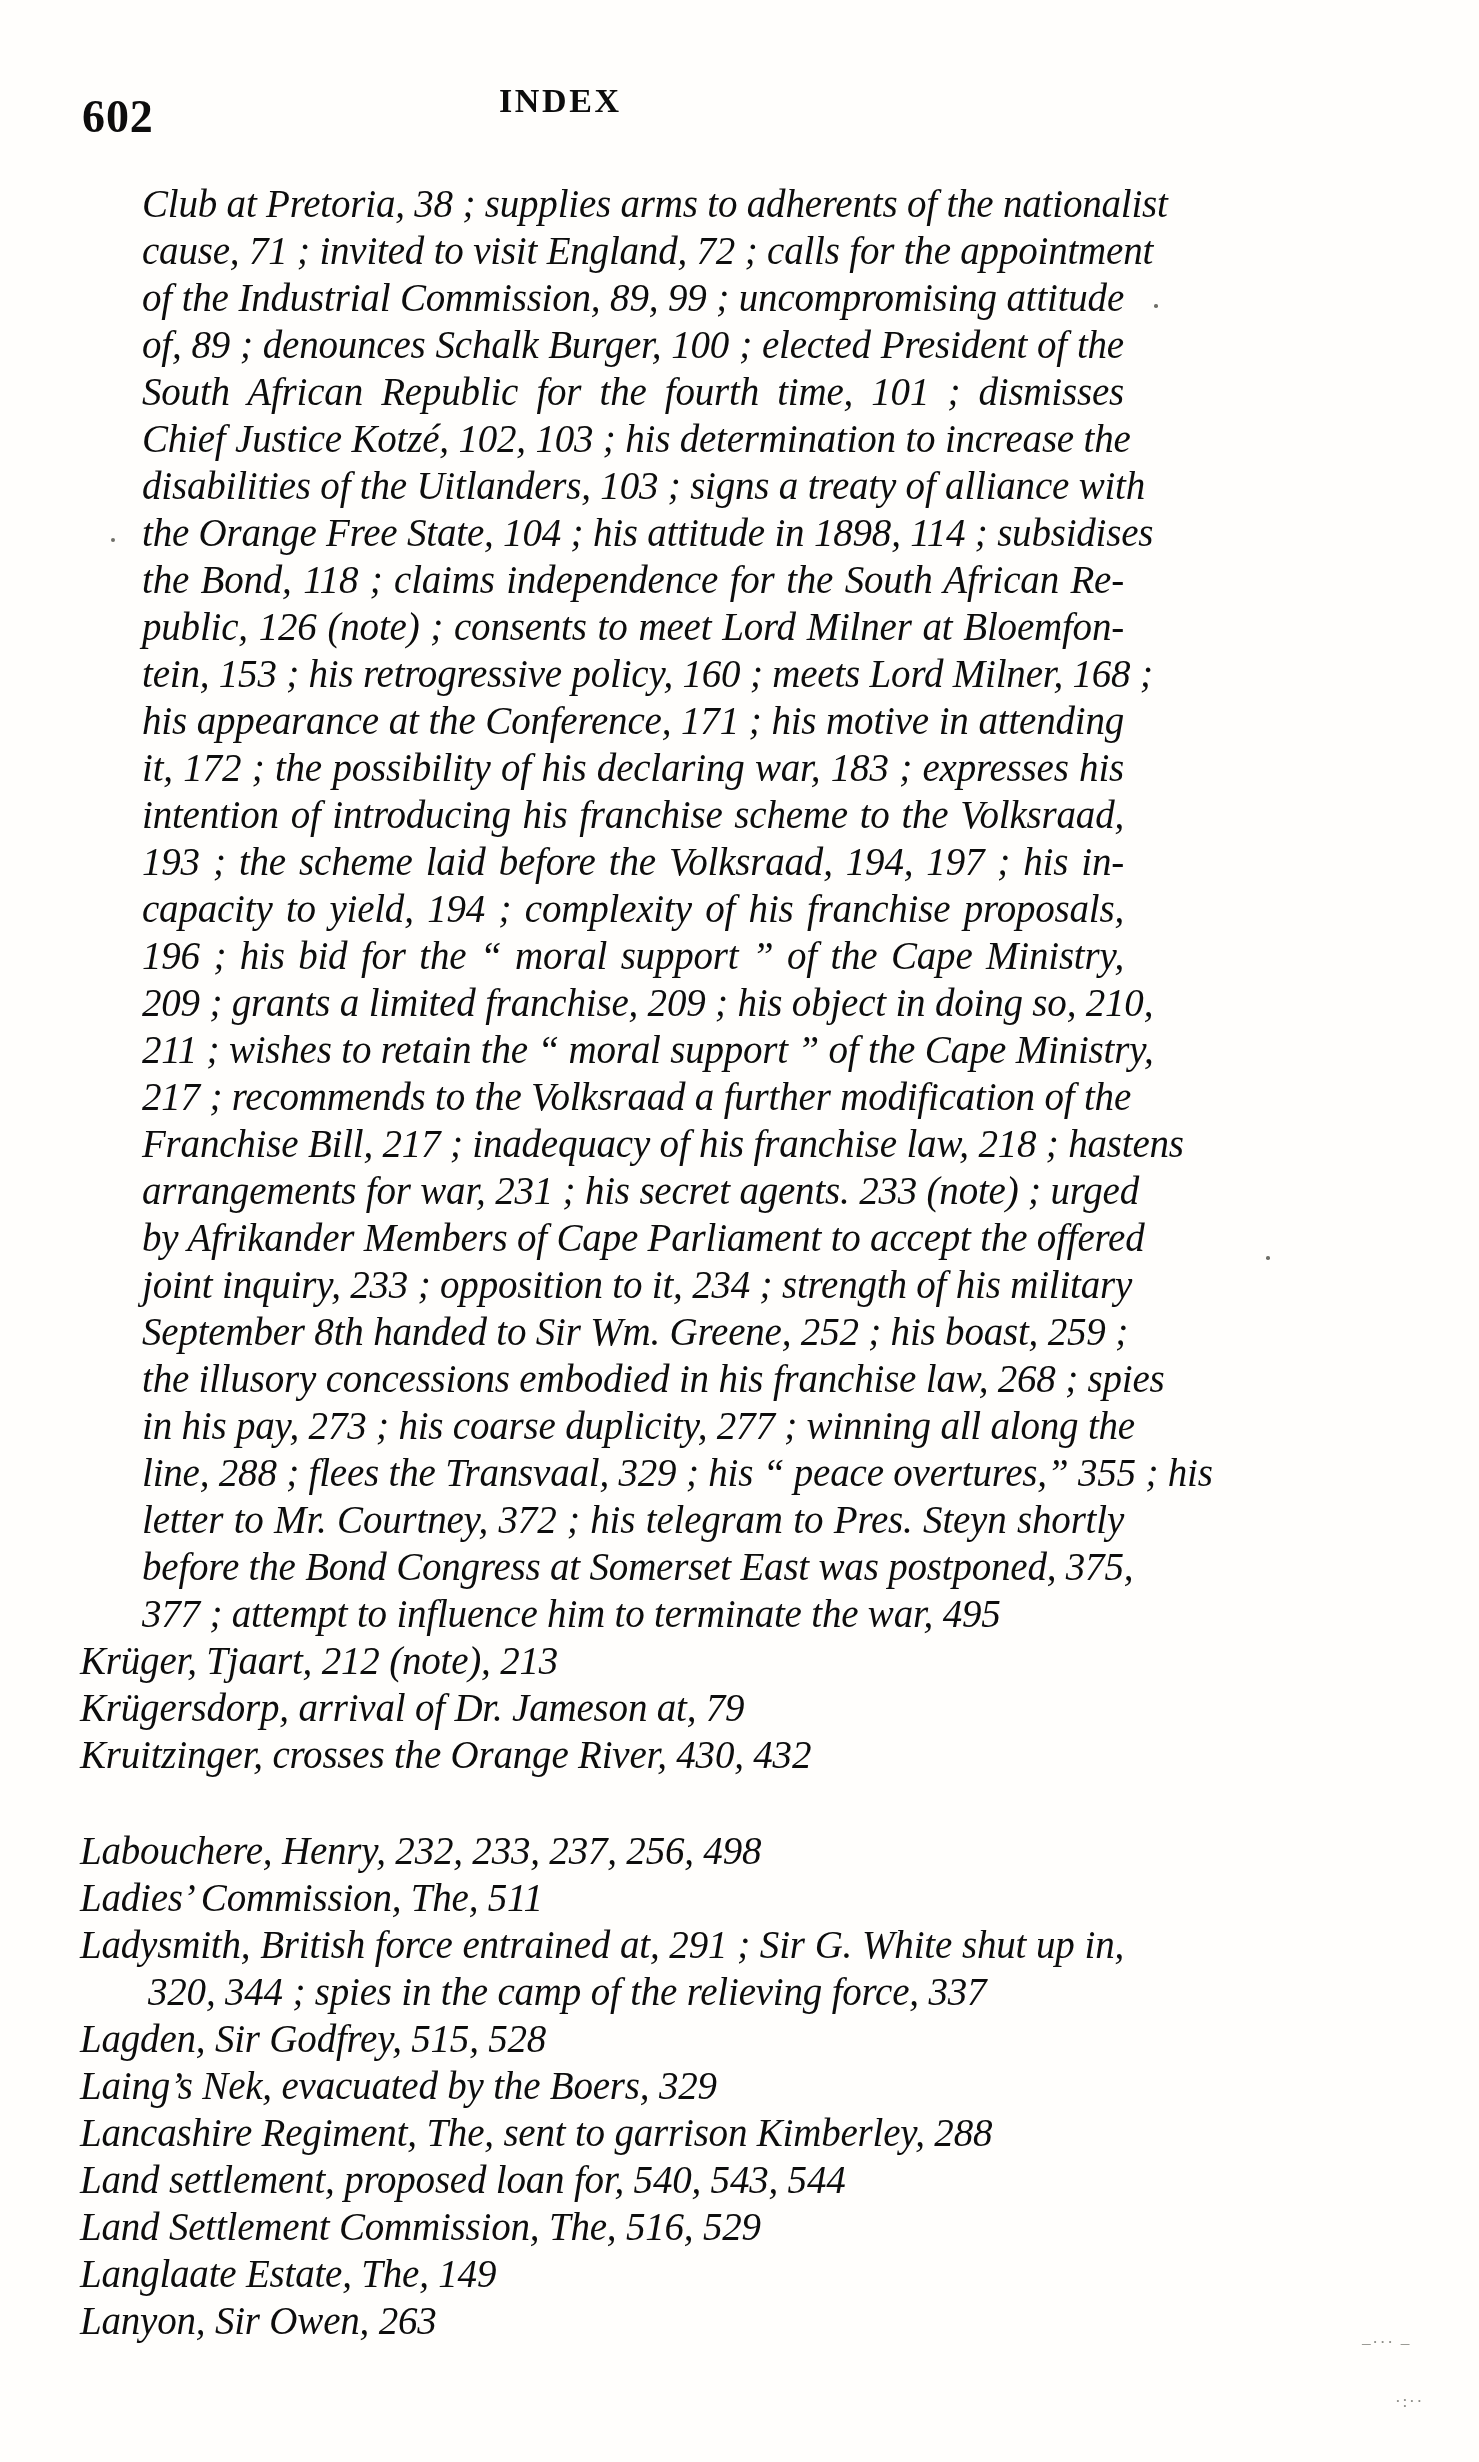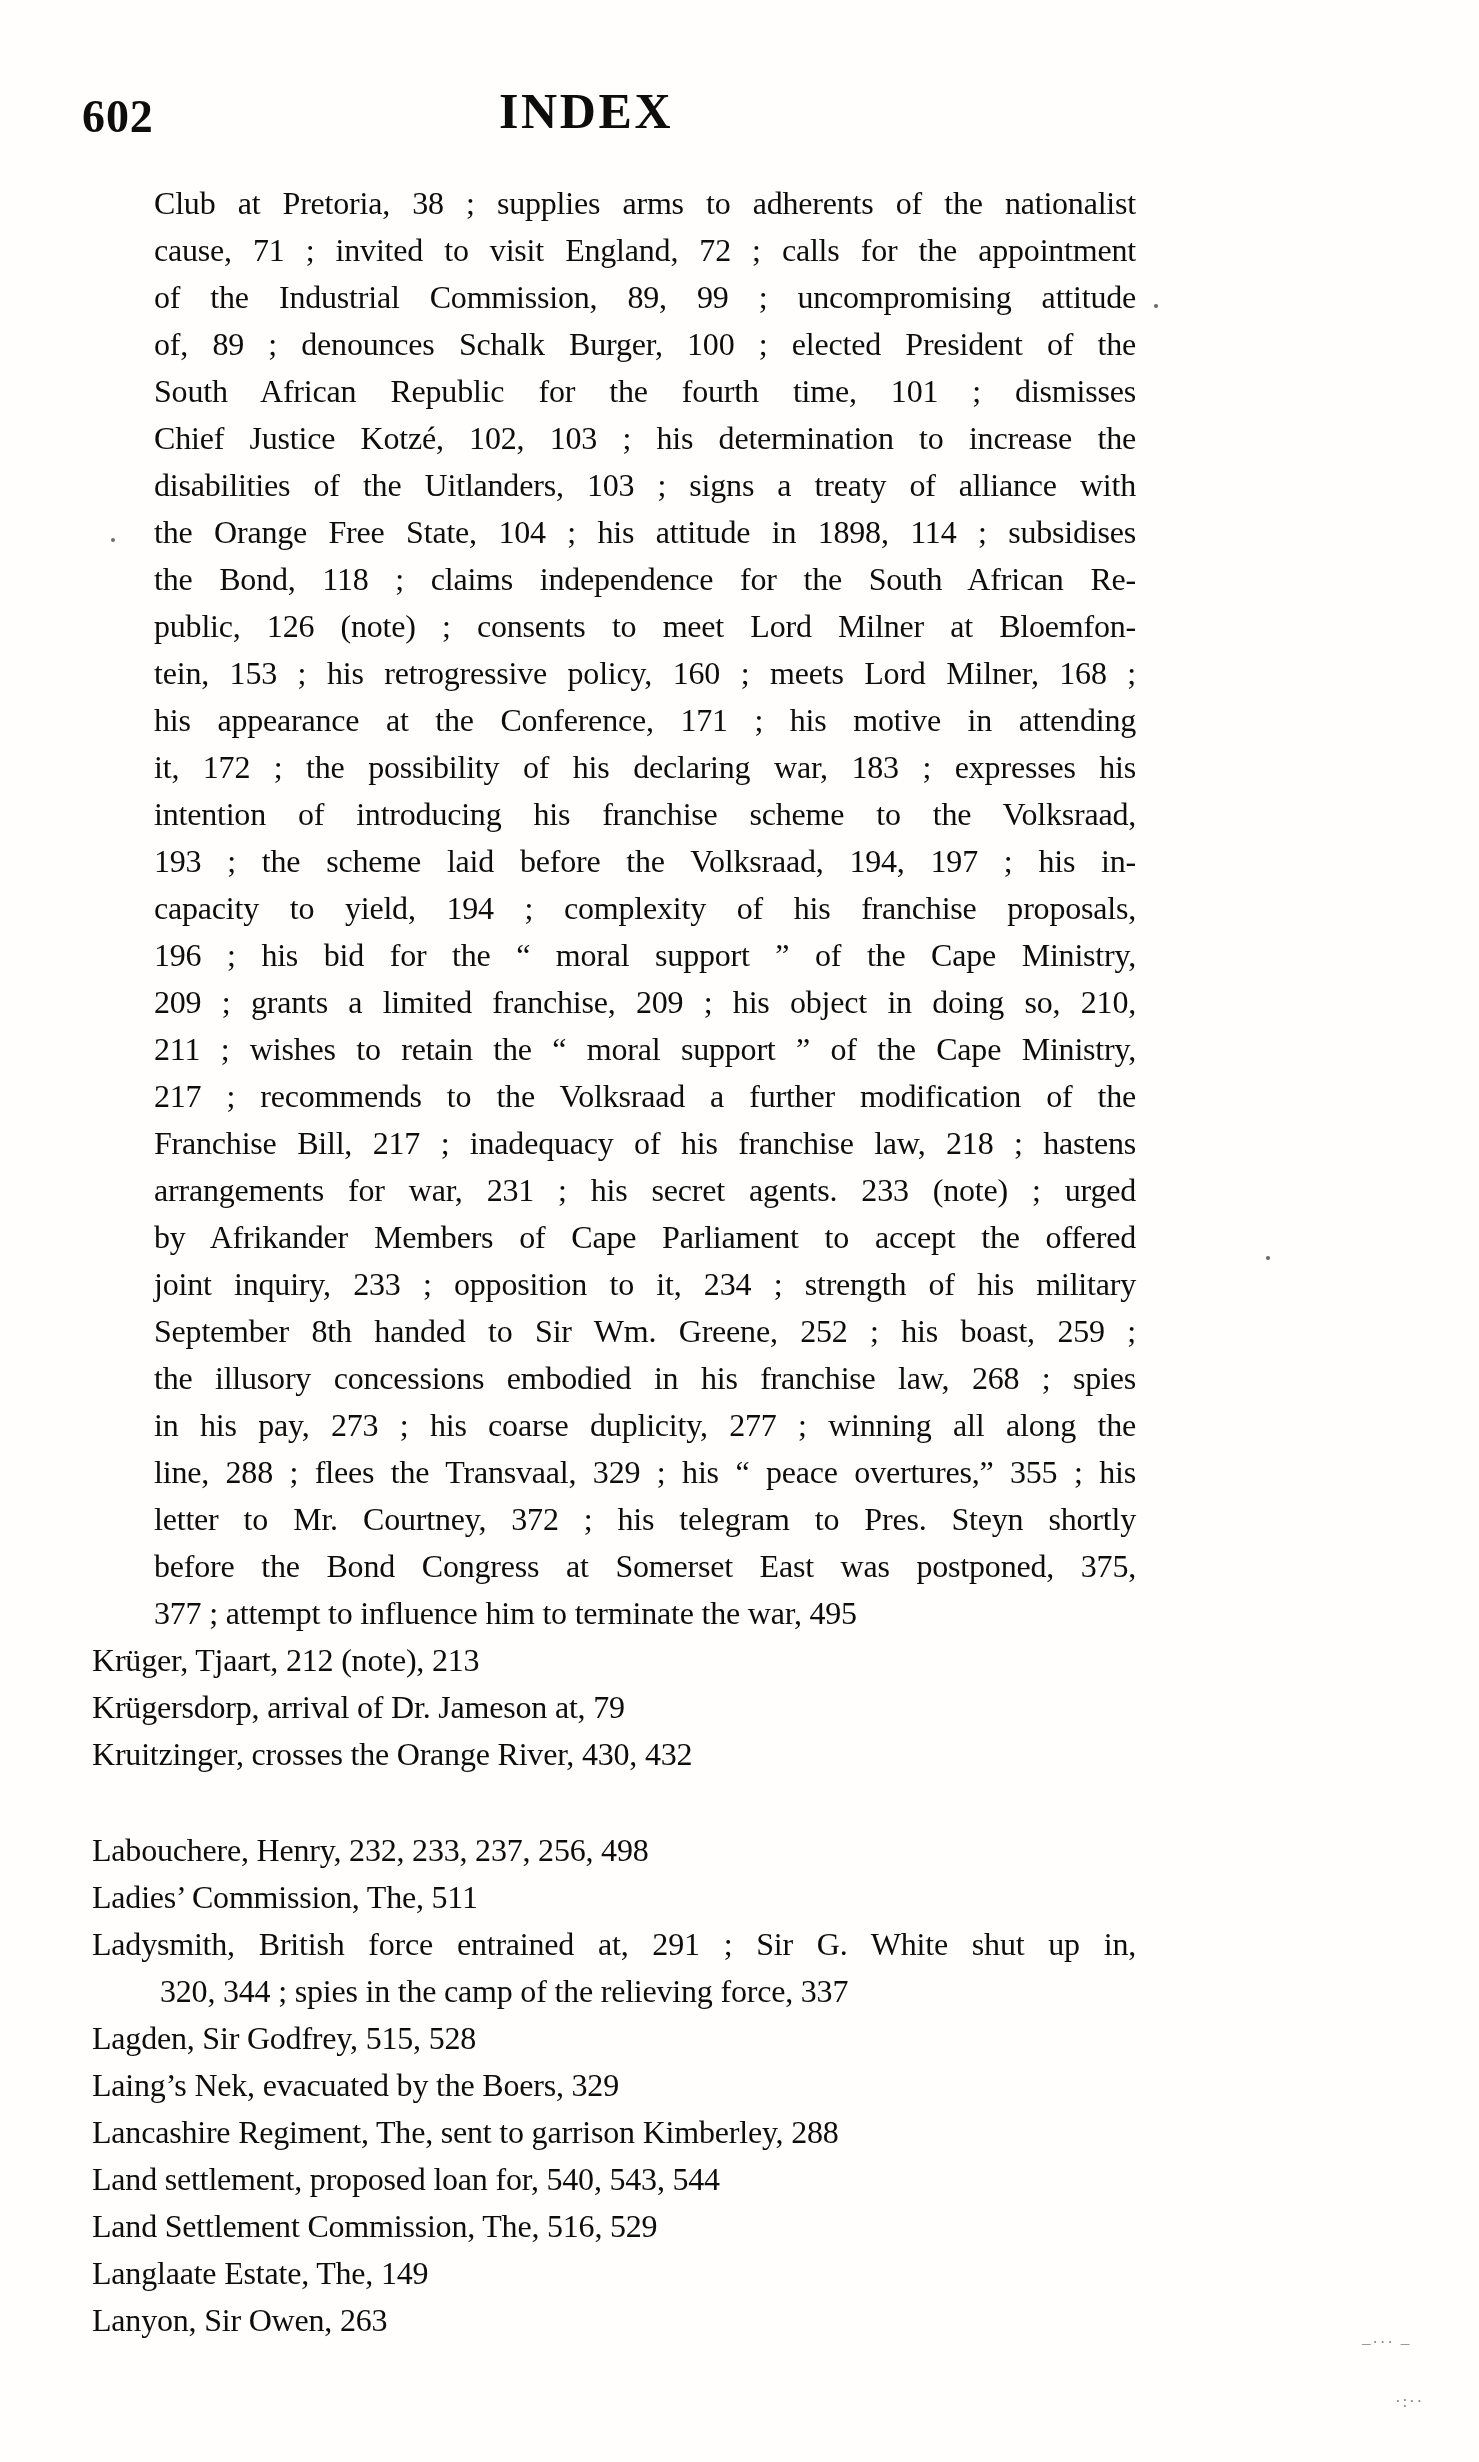--- a/index.html
+++ b/index.html
@@ -10,25 +10,26 @@
     overflow:hidden;
     font-family:"Liberation Serif","DejaVu Serif",serif;
     color:#0d0d0d;
   }
   .page-number{
     position:absolute;left:82px;top:90px;
     font-size:46px;font-weight:700;letter-spacing:0.9px;
   }
   .page-title{
     position:absolute;left:499px;top:82px;
-    font-size:50px;font-weight:700;letter-spacing:2.6px;
+    font-size:34px;font-weight:700;letter-spacing:2.6px;
   }
   .index-body{
-    position:absolute;left:92px;top:180px;width:1044px;
-    font-size:32px;
+    position:absolute;left:80px;top:180px;width:1044px;
+    font-size:39px;
+    font-style:italic;
   }
   .line{
     line-height:47px;
     height:47px;
     white-space:nowrap;
     letter-spacing:-0.2px;
   }
   .cont{margin-left:62px;}
   .cont2{margin-left:68px;}
   .entry{margin-left:0;}

